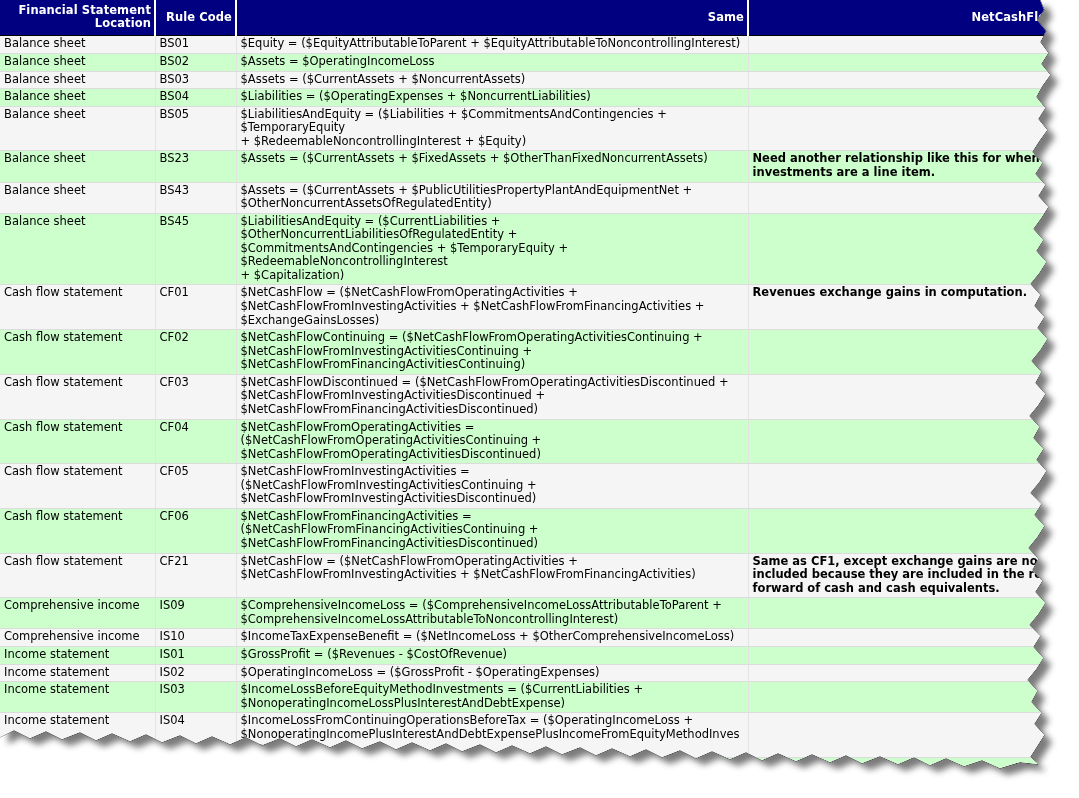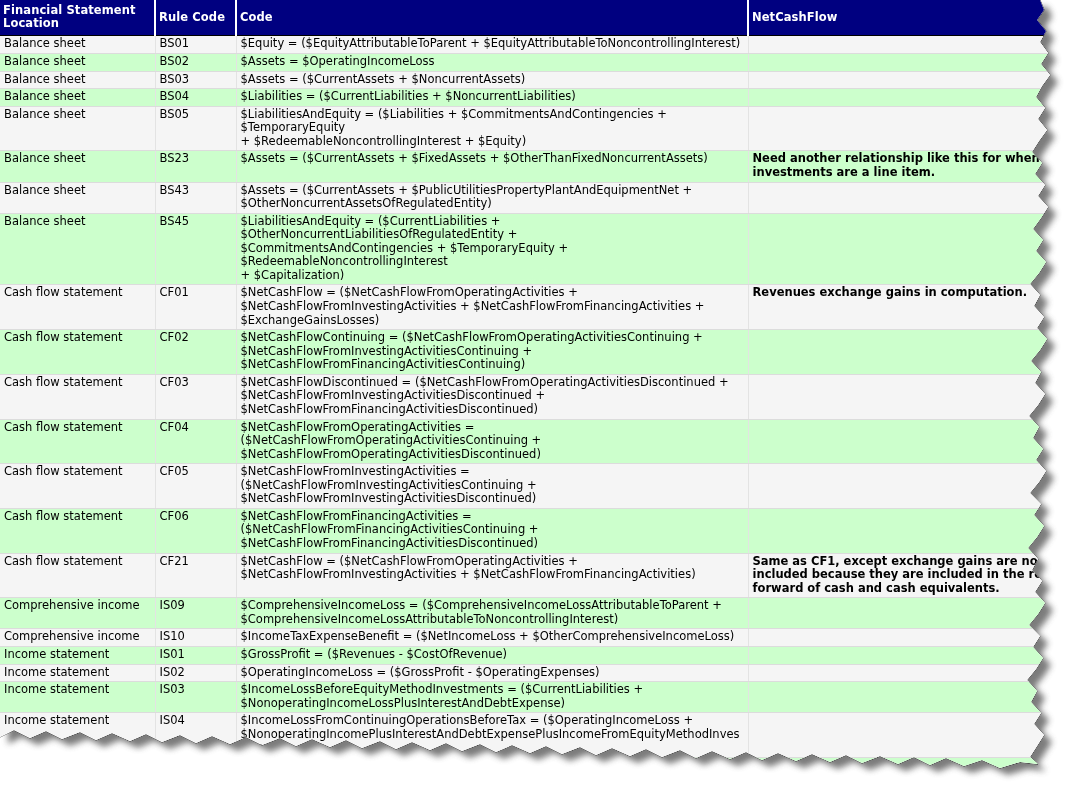--- a/index.html
+++ b/index.html
@@ -59,21 +59,21 @@
   table.rules col.c-loc  { width: 155px; }
   table.rules col.c-code { width: 81px;  }
   table.rules col.c-rule { width: 512px; }
   table.rules col.c-comm { width: 312px; }
 
   table.rules thead th {
     background: #000080;
     color: #ffffff;
     font-size: 11.5px;
     font-weight: bold;
-    text-align: left;
+    text-align: right;
     vertical-align: middle;
     padding: 4px 3px 5px 3px;
     height: 22px;
     border-right: 2px solid #ffffff;
     border-bottom: 1px solid #000000;
     line-height: 1.15;
     letter-spacing: 0.1px;
     margin-top: 20px;
   }
   table.rules thead th.last { border-right: none; }
@@ -151,21 +151,21 @@
       <colgroup>
         <col class="c-loc">
           <col class="c-code">
           <col class="c-rule">
           <col class="c-comm">
       </colgroup>
       <thead>
         <tr>
           <th>Financial Statement Location</th>
           <th>Rule Code</th>
-          <th>Code</th>
+          <th>Same</th>
           <th class="last">NetCashFlow</th>
         </tr>
       </thead>
       <tbody id="table-body">
           <tr class="odd">
             <td class="cell-loc">Balance sheet</td>
             <td class="cell-code">BS01</td>
             <td class="cell-rule">$Equity = ($EquityAttributableToParent + $EquityAttributableToNoncontrollingInterest)</td>
             <td class="cell-comm last"></td>
           </tr>
@@ -177,21 +177,21 @@
           </tr>
           <tr class="odd">
             <td class="cell-loc">Balance sheet</td>
             <td class="cell-code">BS03</td>
             <td class="cell-rule">$Assets = ($CurrentAssets + $NoncurrentAssets)</td>
             <td class="cell-comm last"></td>
           </tr>
           <tr class="even">
             <td class="cell-loc">Balance sheet</td>
             <td class="cell-code">BS04</td>
-            <td class="cell-rule">$Liabilities = ($CurrentLiabilities + $NoncurrentLiabilities)</td>
+            <td class="cell-rule">$Liabilities = ($OperatingExpenses + $NoncurrentLiabilities)</td>
             <td class="cell-comm last"></td>
           </tr>
           <tr class="odd">
             <td class="cell-loc">Balance sheet</td>
             <td class="cell-code">BS05</td>
             <td class="cell-rule">$LiabilitiesAndEquity = ($Liabilities + $CommitmentsAndContingencies + $TemporaryEquity
 + $RedeemableNoncontrollingInterest + $Equity)</td>
             <td class="cell-comm last"></td>
           </tr>
           <tr class="even">

